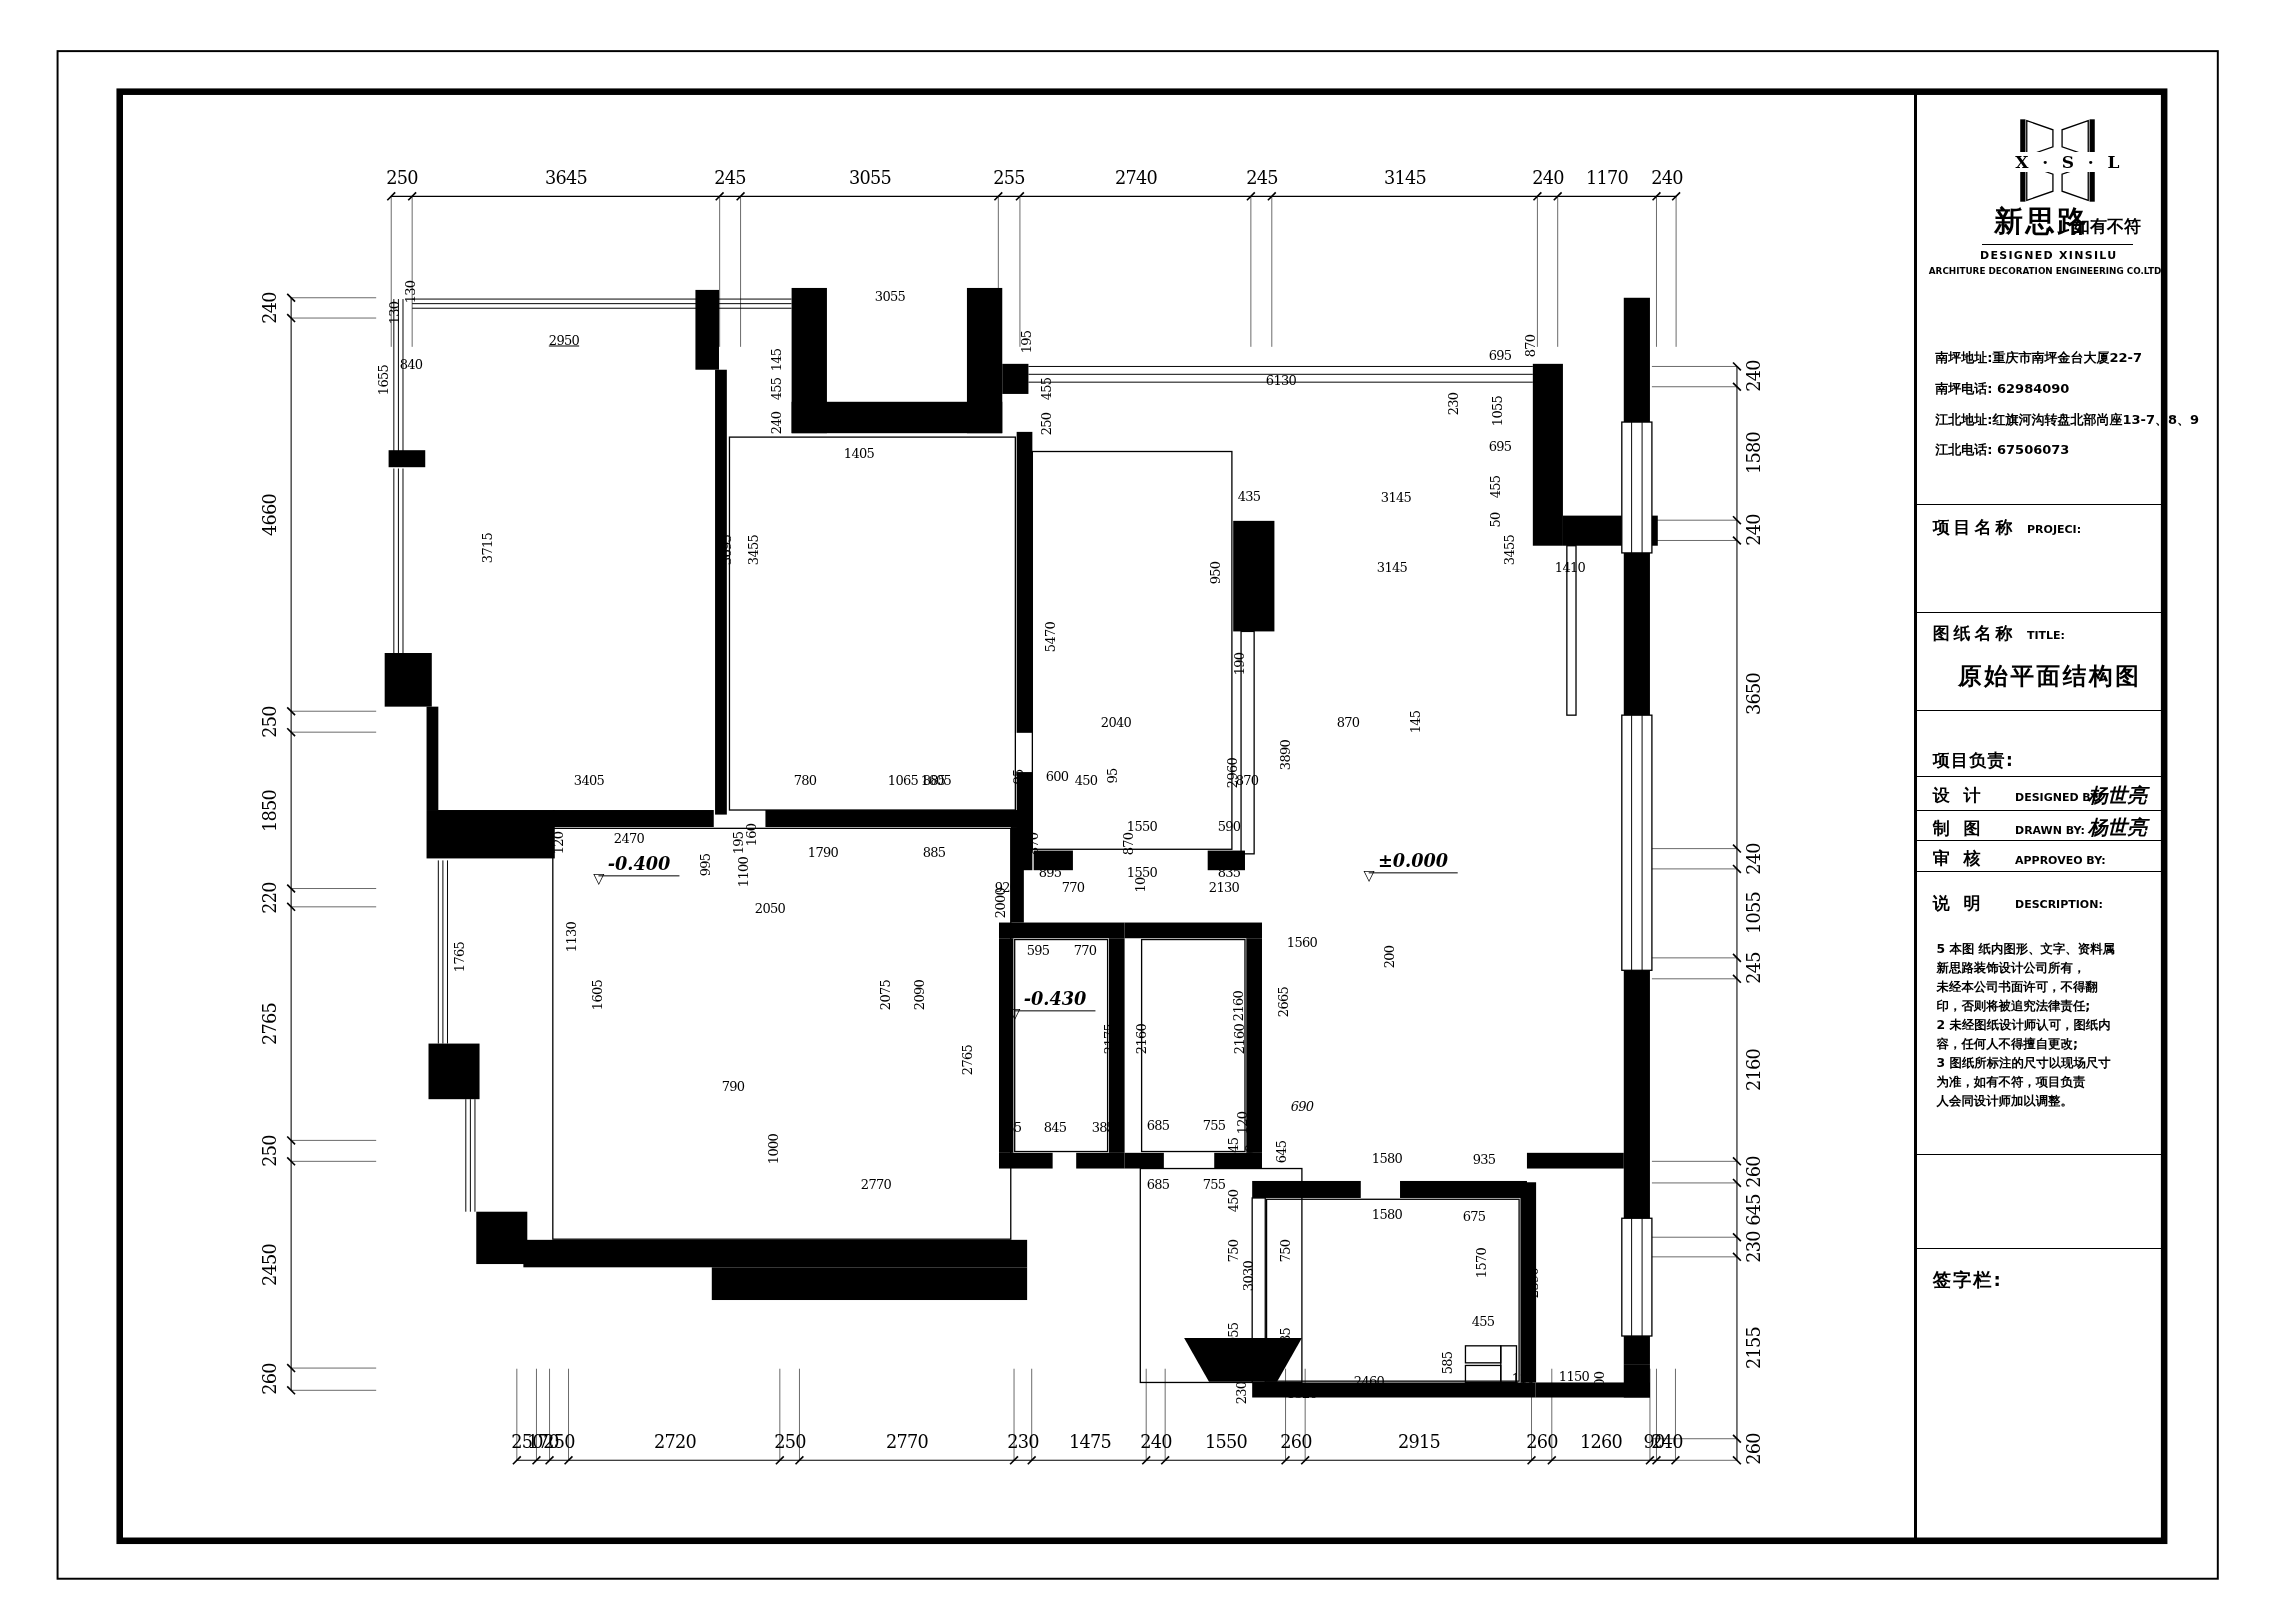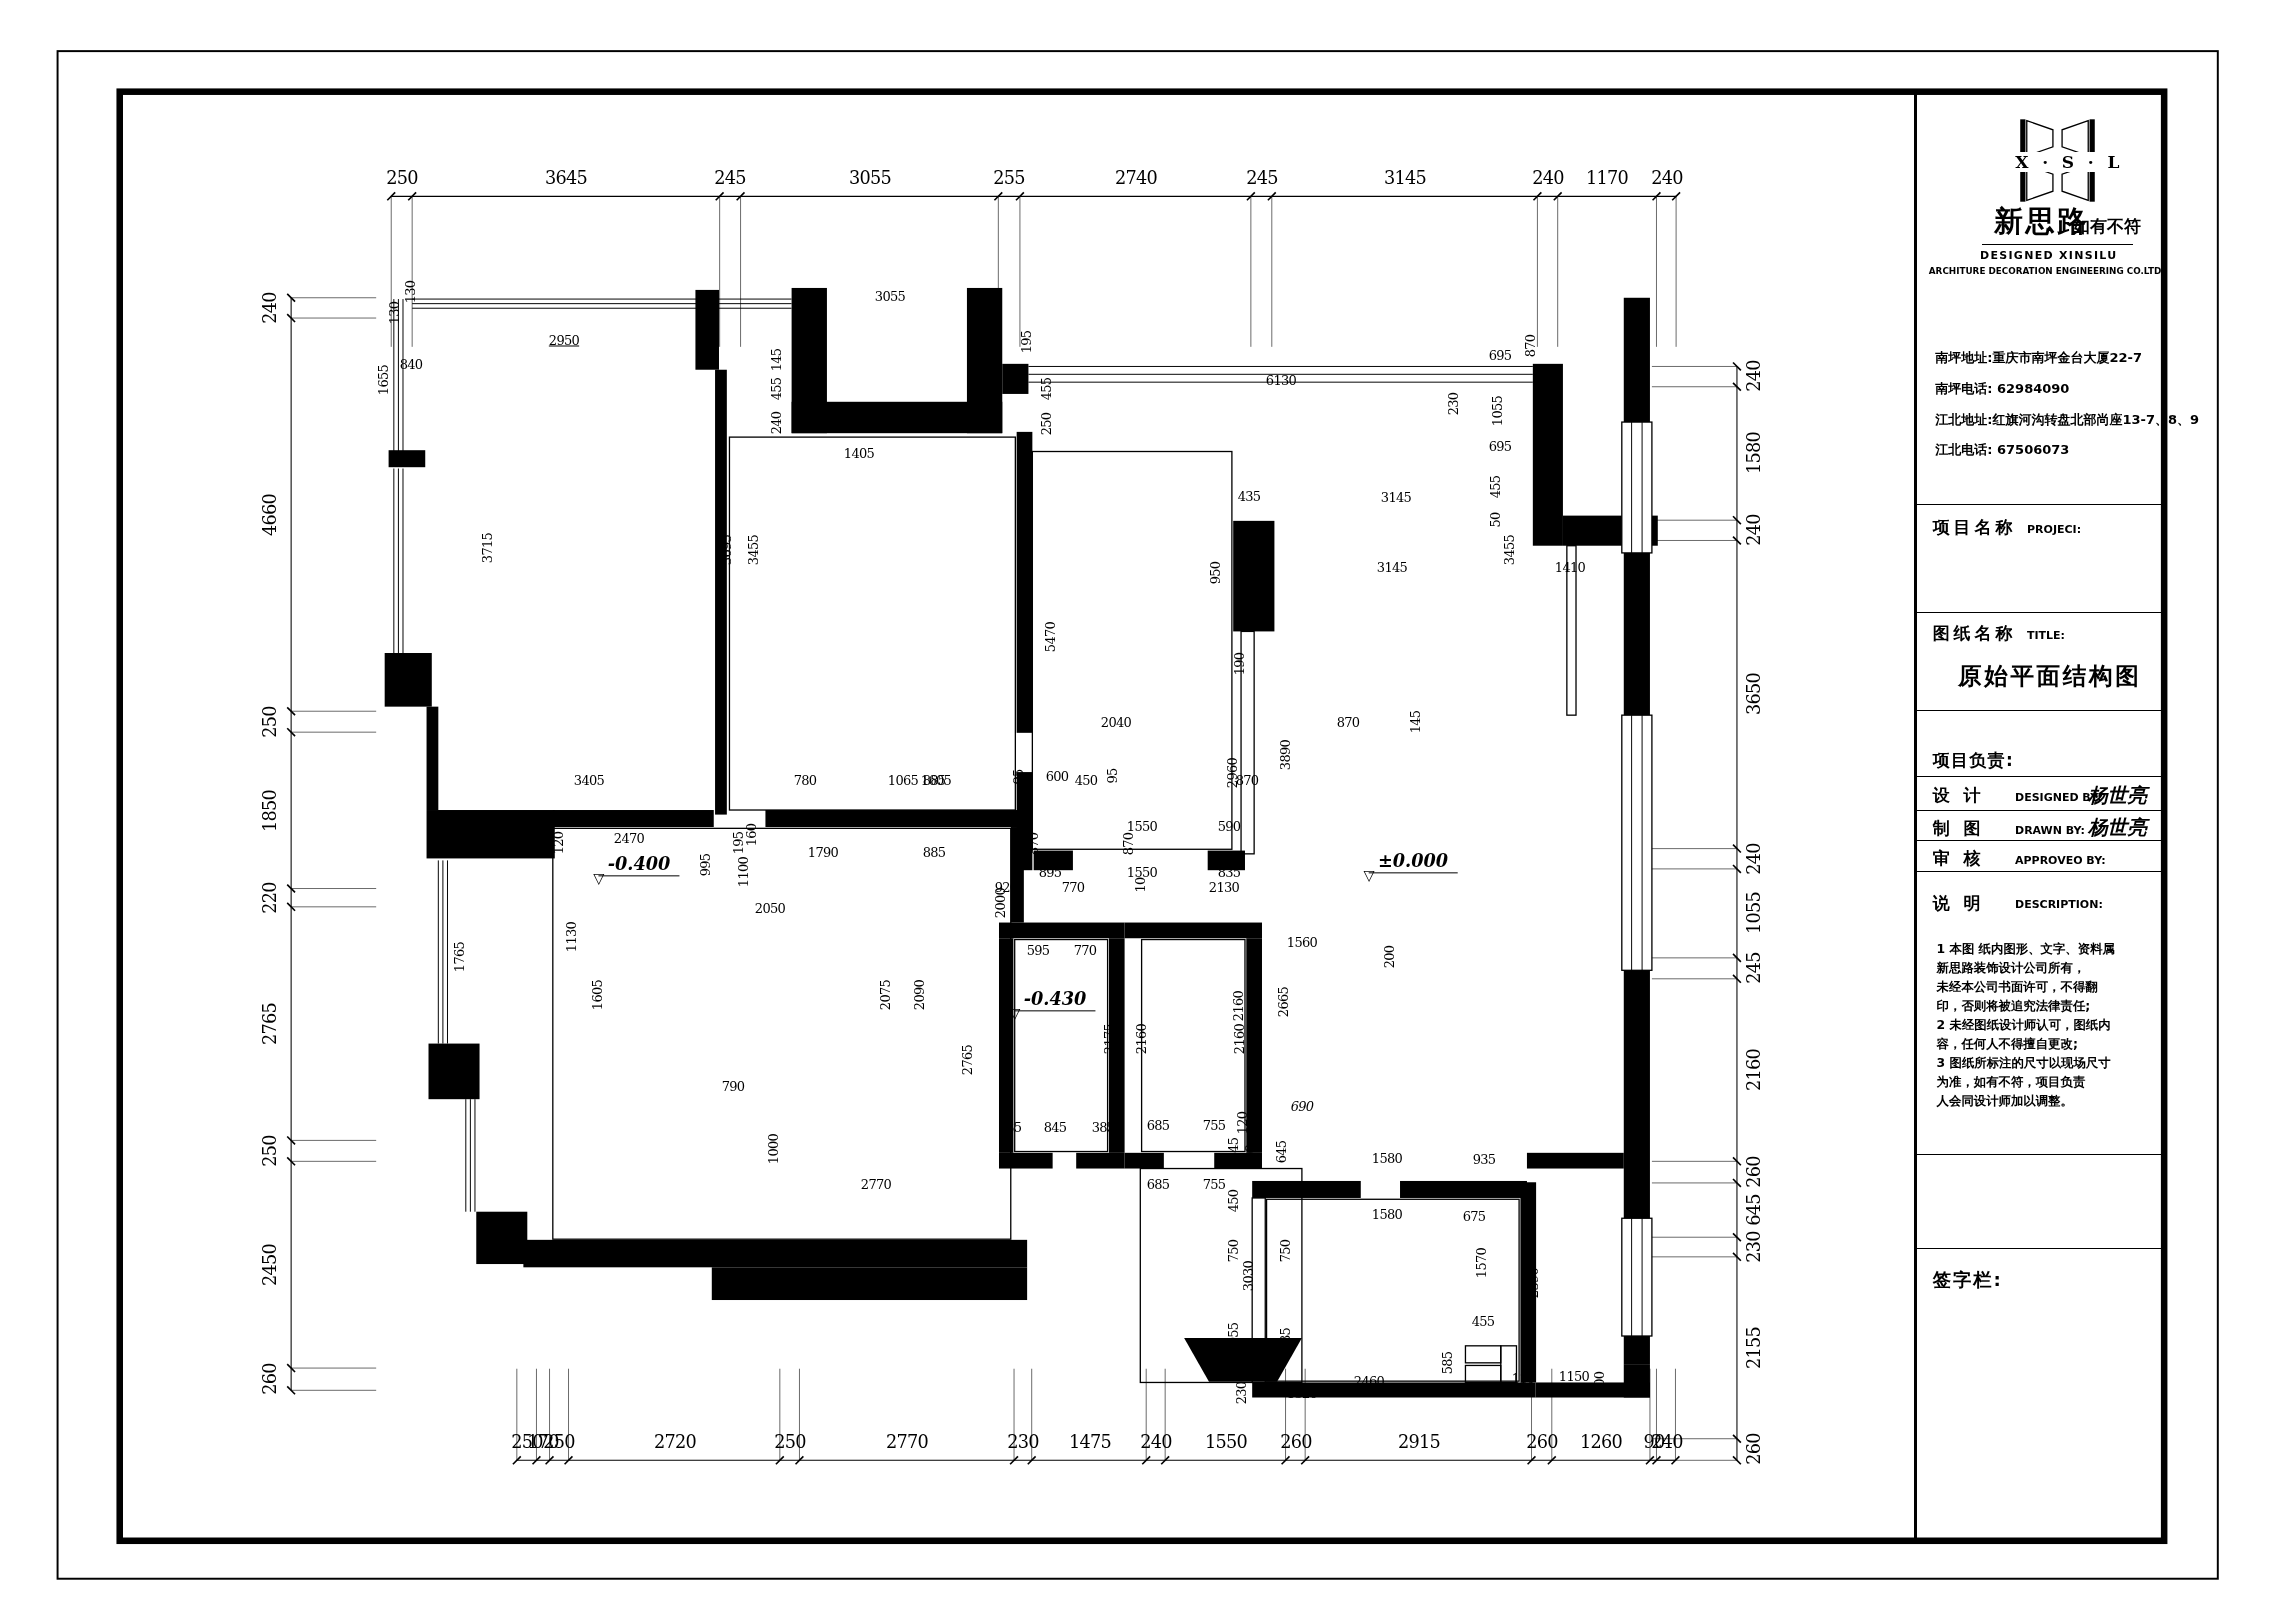--- a/index.html
+++ b/index.html
@@ -512,21 +512,21 @@
 
     <div class="tb-line" style="top:748px"></div>
     <div class="tb-abs lbl" style="left:15.7px;top:755px">审  核</div>
     <div class="tb-abs lbl-en" style="left:98px;top:762px">APPROVEO BY:</div>
 
     <div class="tb-line" style="top:779px"></div>
     <div class="tb-abs lbl" style="left:15.7px;top:800px">说  明</div>
     <div class="tb-abs lbl-en" style="left:98px;top:806px">DESCRIPTION:</div>
 
     <div id="notes" class="tb-abs" style="left:19.6px;top:847px;line-height:19px">
-        <div class="note">1 本图 纸内图形、文字、资料属</div>
+        <div class="note">5 本图 纸内图形、文字、资料属</div>
         <div class="note">   新思路装饰设计公司所有，</div>
         <div class="note">   未经本公司书面许可，不得翻</div>
         <div class="note">   印，否则将被追究法律责任;</div>
         <div class="note">2 未经图纸设计师认可，图纸内</div>
         <div class="note">   容，任何人不得擅自更改;</div>
         <div class="note">3 图纸所标注的尺寸以现场尺寸</div>
         <div class="note">   为准，如有不符，项目负责</div>
         <div class="note">   人会同设计师加以调整。</div>
       </div>
 

